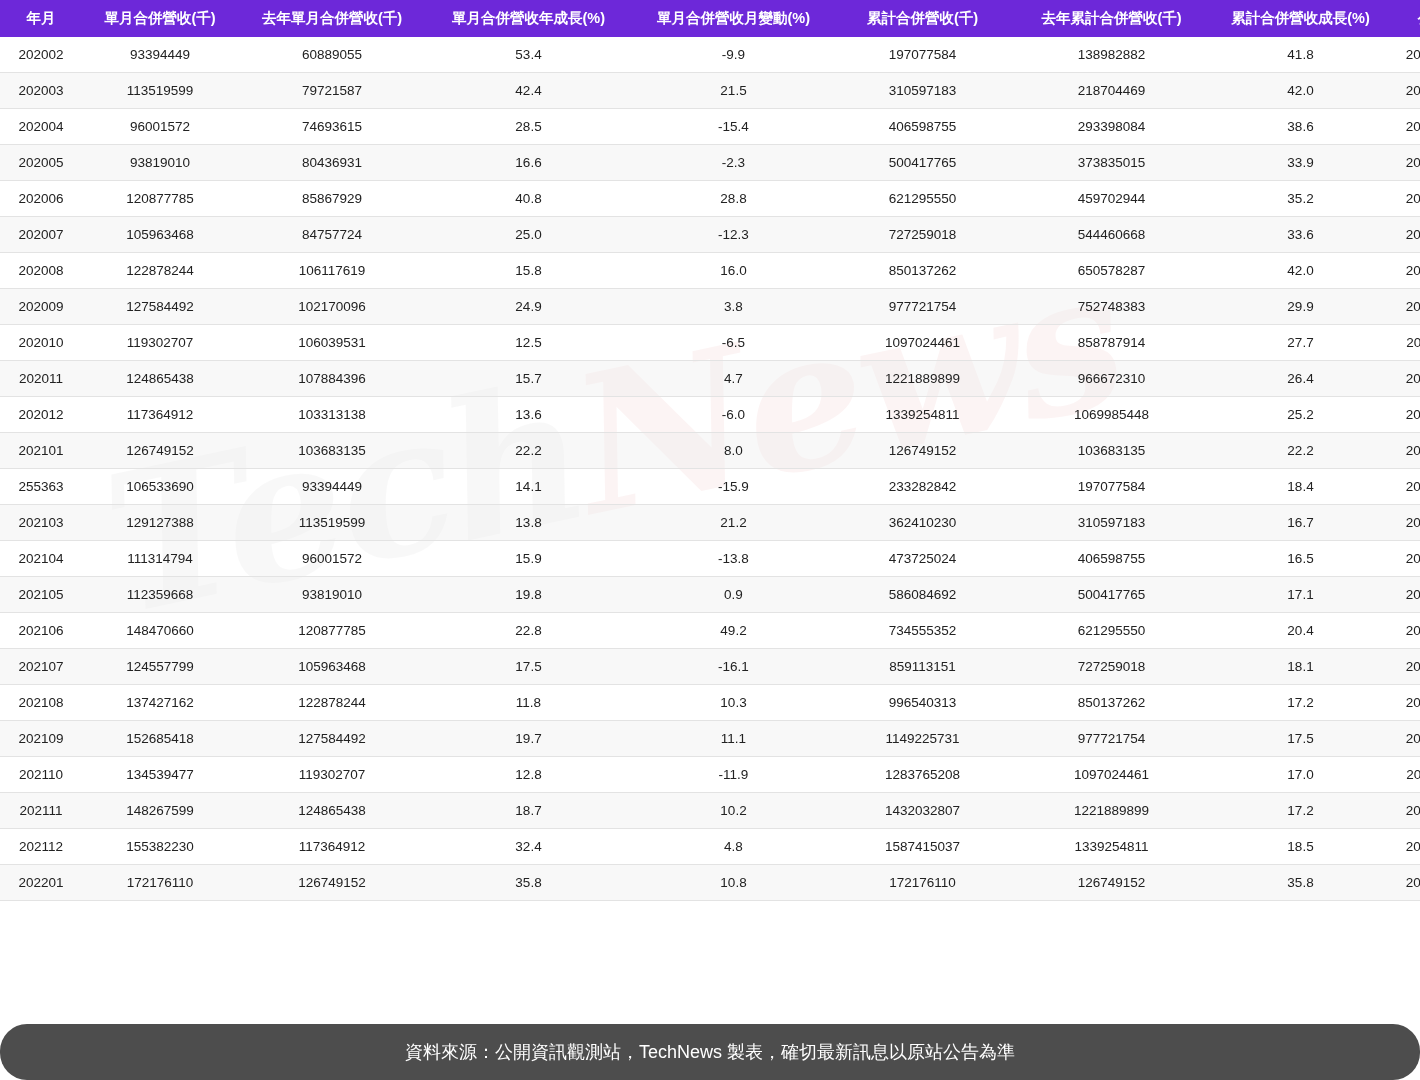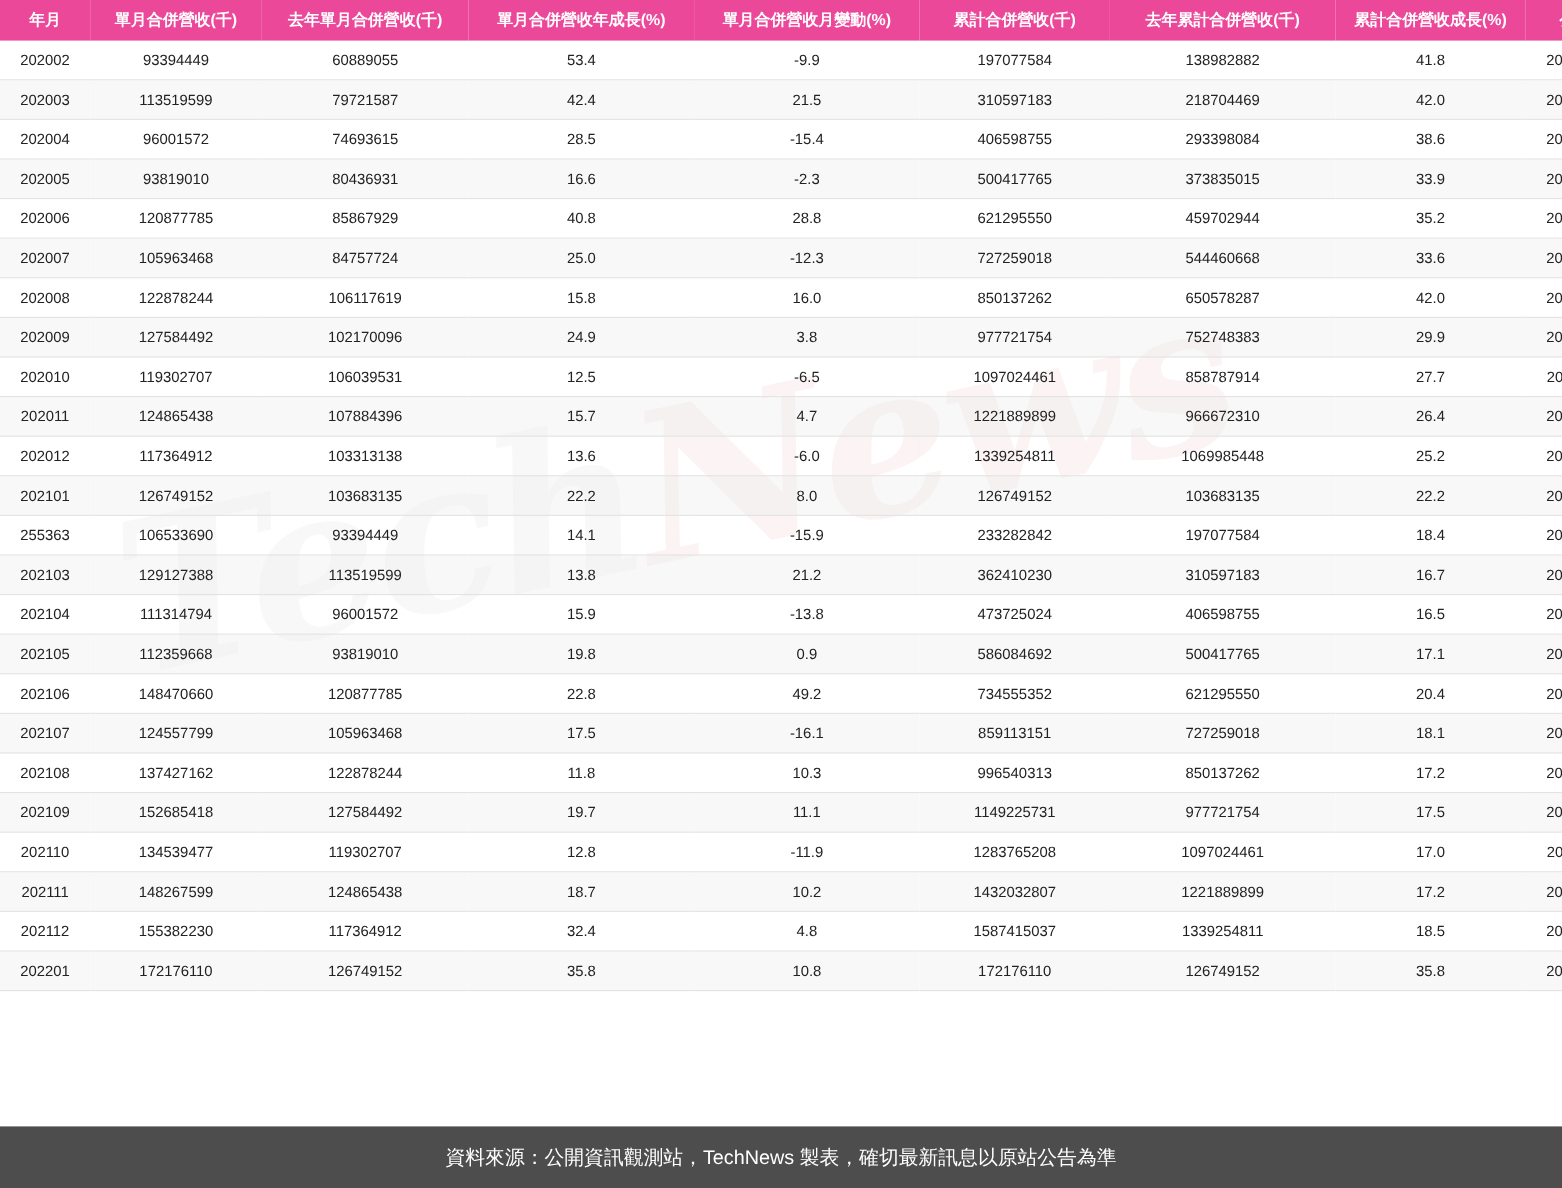--- a/index.html
+++ b/index.html
@@ -41,21 +41,21 @@
     color: rgba(200, 40, 40, 0.13);
   }
   table.revenue-table {
     width: 1420px;
     border-collapse: collapse;
     table-layout: fixed;
     position: relative;
     z-index: 10;
   }
   table.revenue-table thead th {
-    background: #ec4899;
+    background: #6d28d9;
     color: #ffffff;
     font-size: 14.5px;
     font-weight: bold;
     padding: 9px 4px;
     text-align: center;
     border: none;
     white-space: nowrap;
   }
   table.revenue-table tbody td {
     font-size: 13.5px;
@@ -80,20 +80,21 @@
     bottom: 0;
     width: 1420px;
     height: 56px;
     background: #4d4d4d;
     color: #ffffff;
     display: flex;
     align-items: center;
     justify-content: center;
     font-size: 18px;
     z-index: 20;
+    border-radius: 27px;
   }
 </style>
 </head>
 <body>
 
 <div class="watermark">
   <div class="watermark-text">
     <span>Tech</span><span class="red">News</span>
   </div>
 </div>

